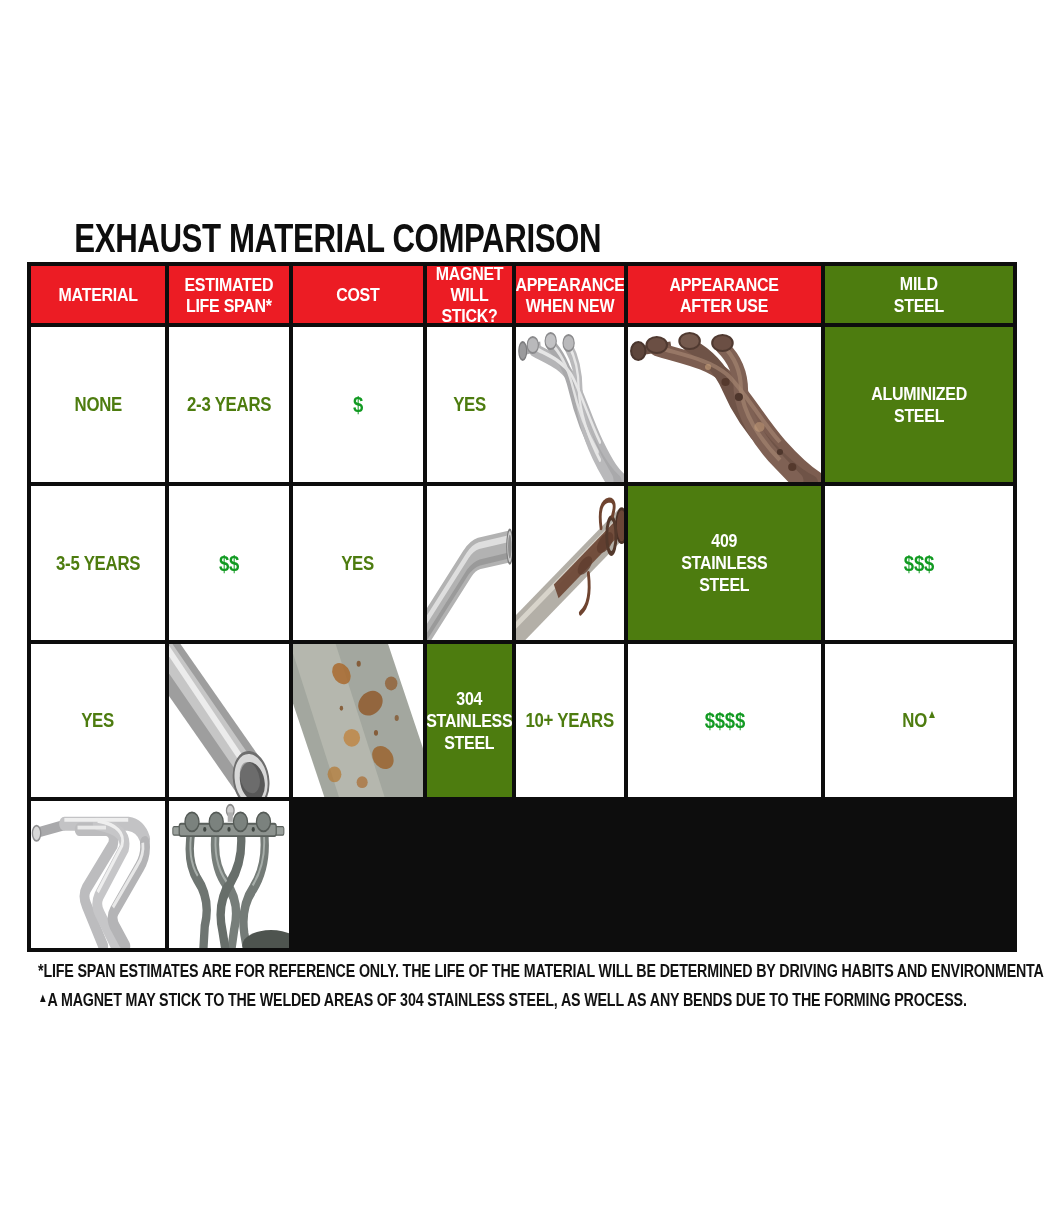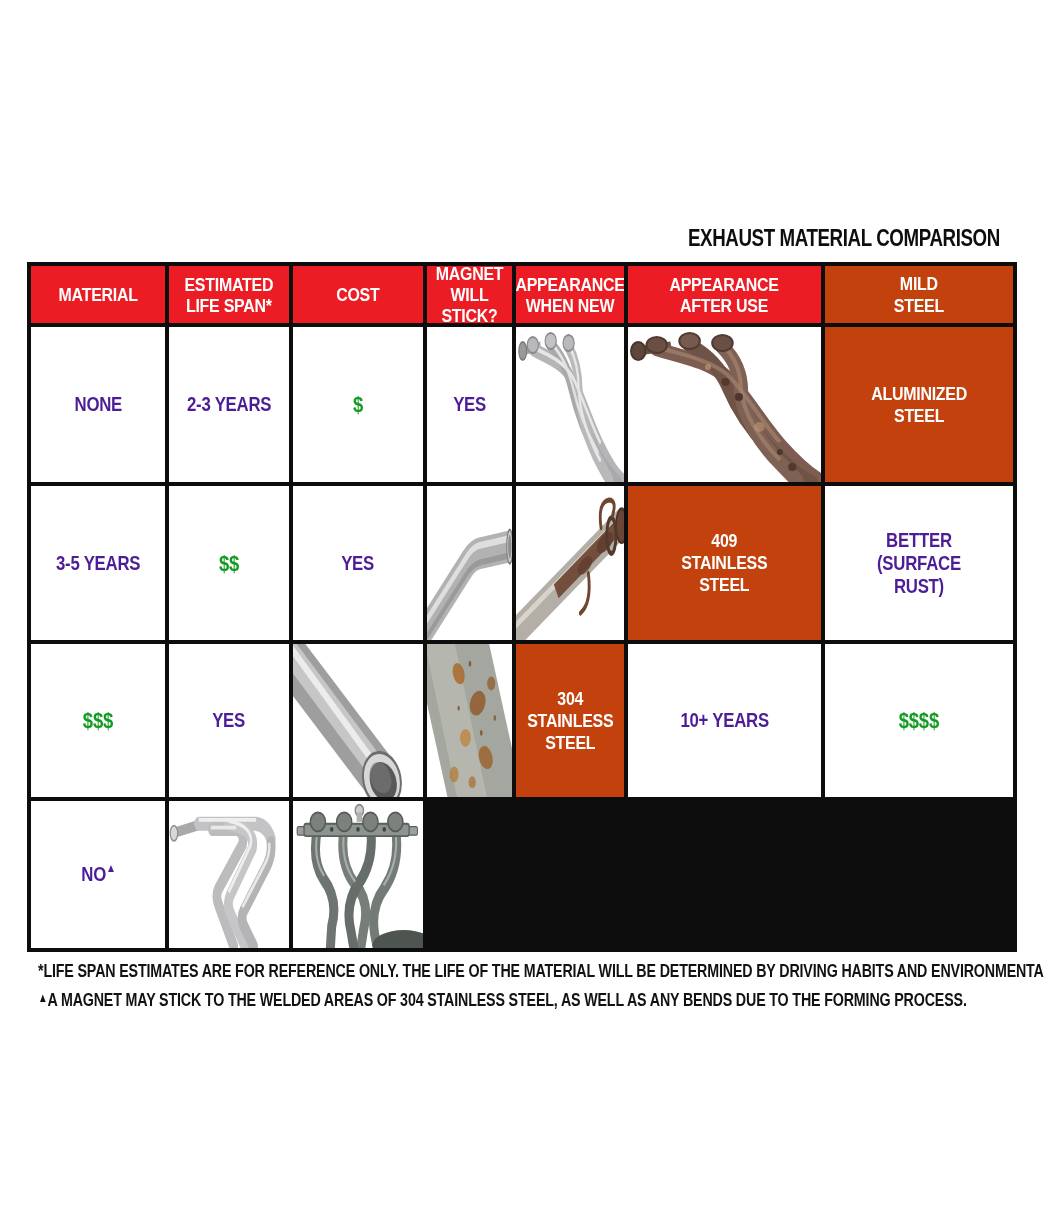--- a/index.html
+++ b/index.html
@@ -1,30 +1,30 @@
 <!DOCTYPE html>
 <html><head>
 <meta charset="utf-8">
 <style>
   html,body{margin:0;padding:0;background:#fff;}
   #page{position:relative;width:1044px;height:1213px;background:#ffffff;overflow:hidden;
         font-family:"Liberation Sans","DejaVu Sans",sans-serif;font-weight:bold;color:#111;}
   .cx{display:inline-block;transform:scaleX(.84);transform-origin:center;letter-spacing:-.3px;white-space:pre-line;}
   #title{position:absolute;top:220px;left:0;width:1044px;height:36px;line-height:36px;
-         text-align:right;font-size:24px;color:#0e0e0e;}
+         text-align:left;font-size:40px;color:#0e0e0e;}
   #title .cx{transform:scaleX(.78);letter-spacing:-.5px;}
   #grid{position:absolute;left:27px;top:262px;width:990px;height:690px;background:#0d0d0d;
         display:grid;box-sizing:border-box;padding:4px;gap:4px;
         grid-template-columns:134px 120px 130px 85px 108px 193px 188px;
         grid-template-rows:57px 155px 154px 153px 147px;}
   .cell{background:#fff;display:flex;align-items:center;justify-content:center;
         text-align:center;overflow:hidden;}
   .hdr{background:#ec1c24;color:#fff;font-size:19px;line-height:21px;}
-  .mat{background:#c2410c;color:#fff;font-size:19px;line-height:22px;}
-  .val{font-size:20px;line-height:23px;color:#4c1d95;}
+  .mat{background:#4d7c0f;color:#fff;font-size:19px;line-height:22px;}
+  .val{font-size:20px;line-height:23px;color:#4d7c0f;}
   .cost{color:#129a22;font-size:22px;letter-spacing:.5px;}
   .photo{padding:0;}
   .photo svg{width:100%;height:100%;display:block;background:#fff;}
   sup.tri{font-size:12px;vertical-align:9px;line-height:0;}
   #footnotes{position:absolute;left:38px;top:957px;width:990px;font-size:19px;line-height:27px;color:#121212;}
   .fnline{white-space:nowrap;}
   .fnline .cx{transform:scaleX(.75);transform-origin:0 50%;letter-spacing:-.2px;white-space:nowrap;}
   .fnpre2{font-size:13px;vertical-align:4px;}
 </style>
 </head>
@@ -146,25 +146,20 @@
         <ellipse cx="166" cy="50" rx="8" ry="18" fill="none" stroke="#53392c" stroke-width="5"></ellipse>
         <path d="M148,42 q-6,-26 14,-28 q14,0 6,16" stroke="#6f4430" stroke-width="5" fill="none" stroke-linecap="round"></path>
         <path d="M126,88 q6,30 -14,40" stroke="#6f4430" stroke-width="5" fill="none" stroke-linecap="round"></path>
       </svg>
     </div>
 
     <div class="cell mat">
         <span class="cx">409
 STAINLESS
 STEEL</span>
-      </div>
-    <div class="cell val">
-        <span class="cx">BETTER
-(SURFACE
-RUST)</span>
       </div>
     <div class="cell val cost">
         <span class="cx">$$$</span>
       </div>
     <div class="cell val">
         <span class="cx"><span>YES</span><sup class="tri"></sup></span>
       </div>
     <div class="cell photo">
       <svg viewBox="0 0 193 158" preserveAspectRatio="none">
         <path d="M-20,0 L130,138" stroke="#9e9e9e" stroke-width="52" fill="none"></path>

